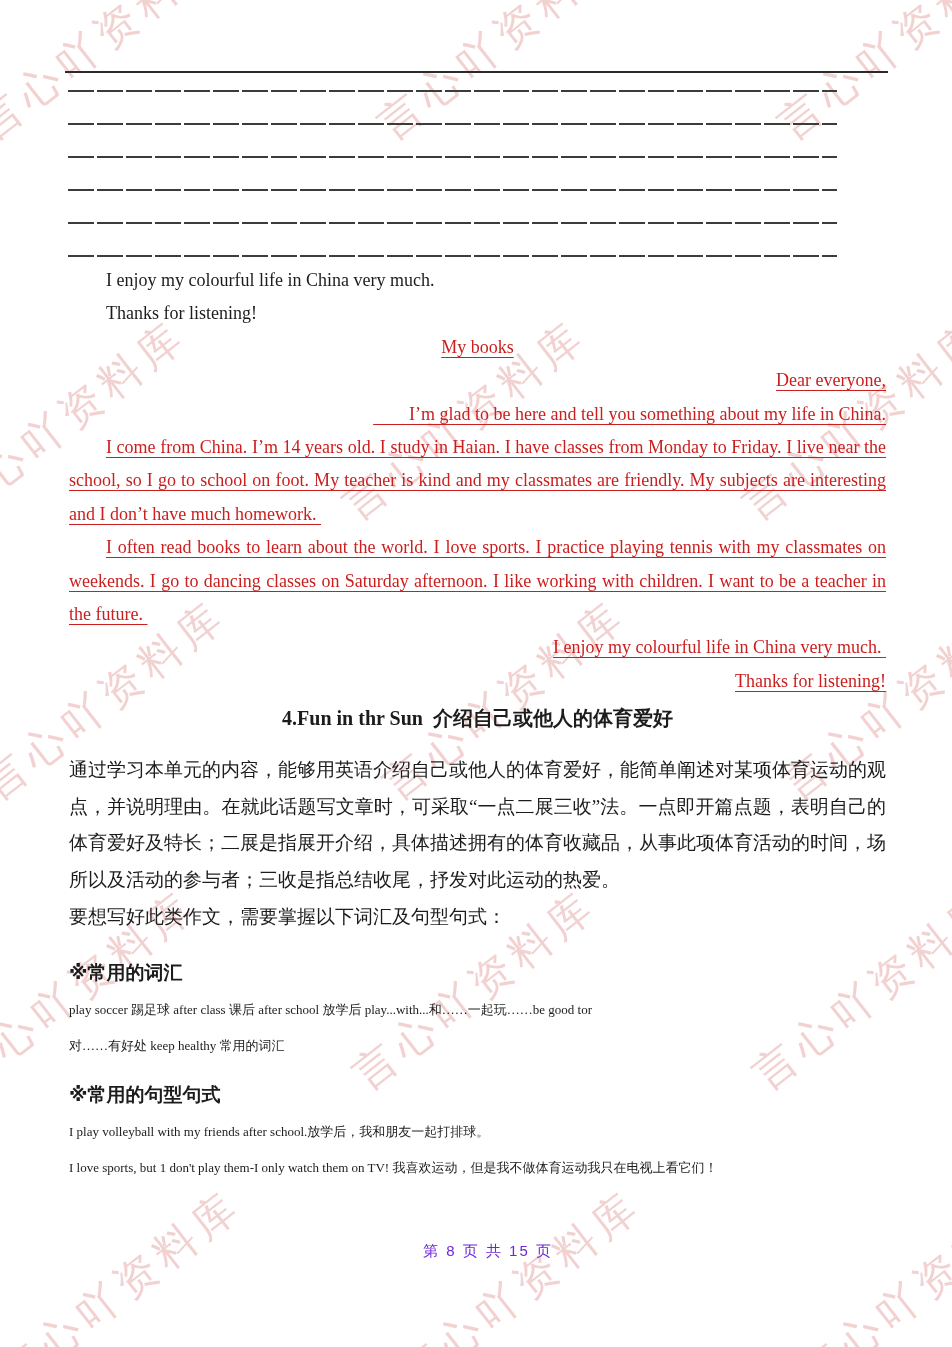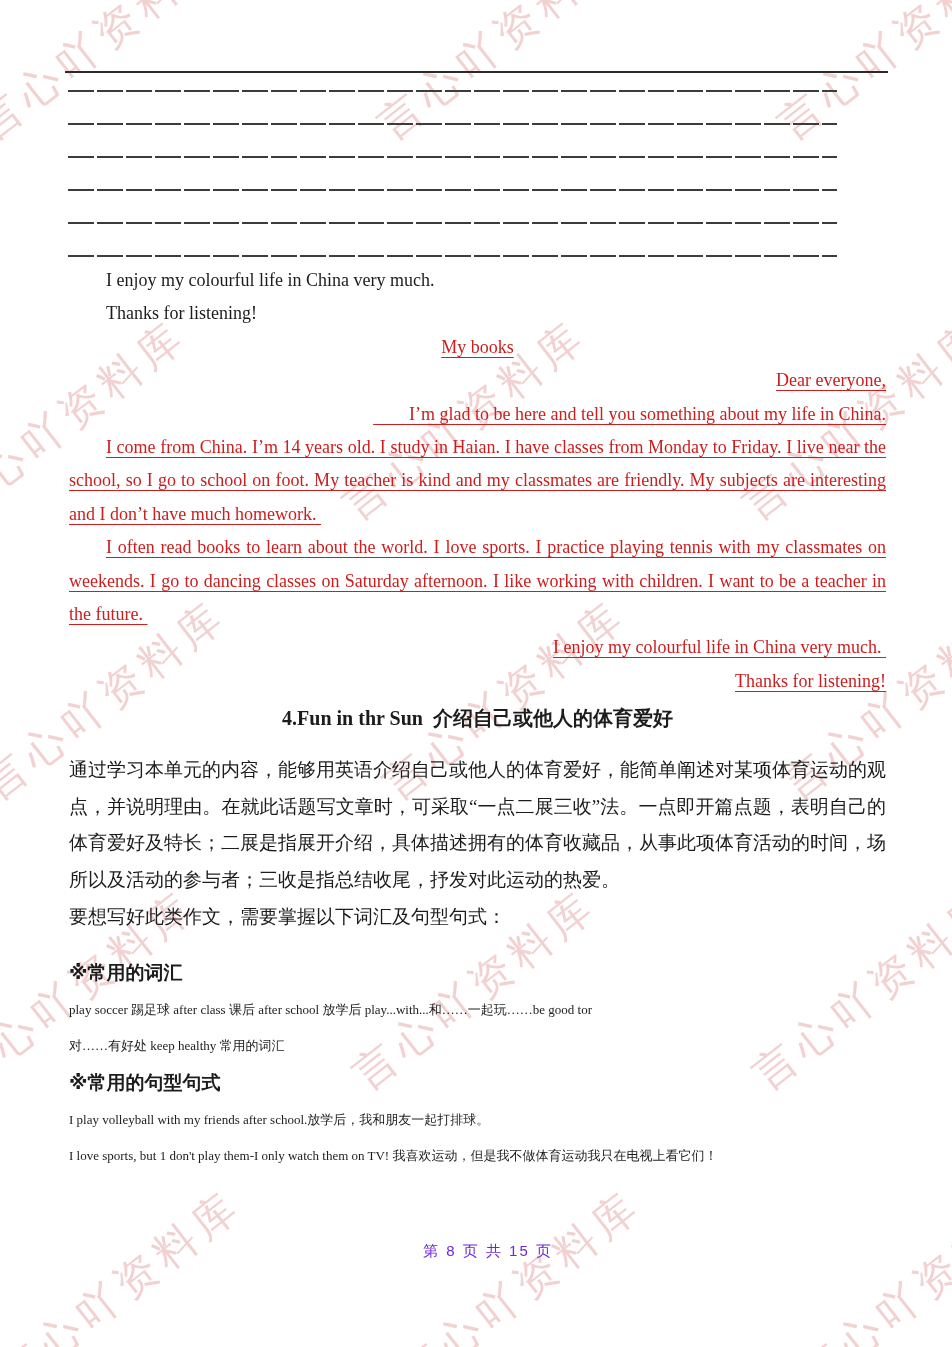--- a/index.html
+++ b/index.html
@@ -78,21 +78,21 @@
     font-size: 19px;
     line-height: 36.6px;
   }
   .sub-heading {
     font-size: 19px;
     font-weight: bold;
     line-height: 36.6px;
     font-family: "Liberation Sans", "DejaVu Sans", sans-serif;
     margin-top: 20px;
   }
-  .sub-heading.second { margin-top: 0; }
+  .sub-heading.second { margin-top: 12px; }
   .mixed {
     font-size: 13px;
     line-height: 36.6px;
   }
   .footer {
     position: absolute;
     top: 1242px;
     left: 12px;
     width: 100%;
     text-align: center;

